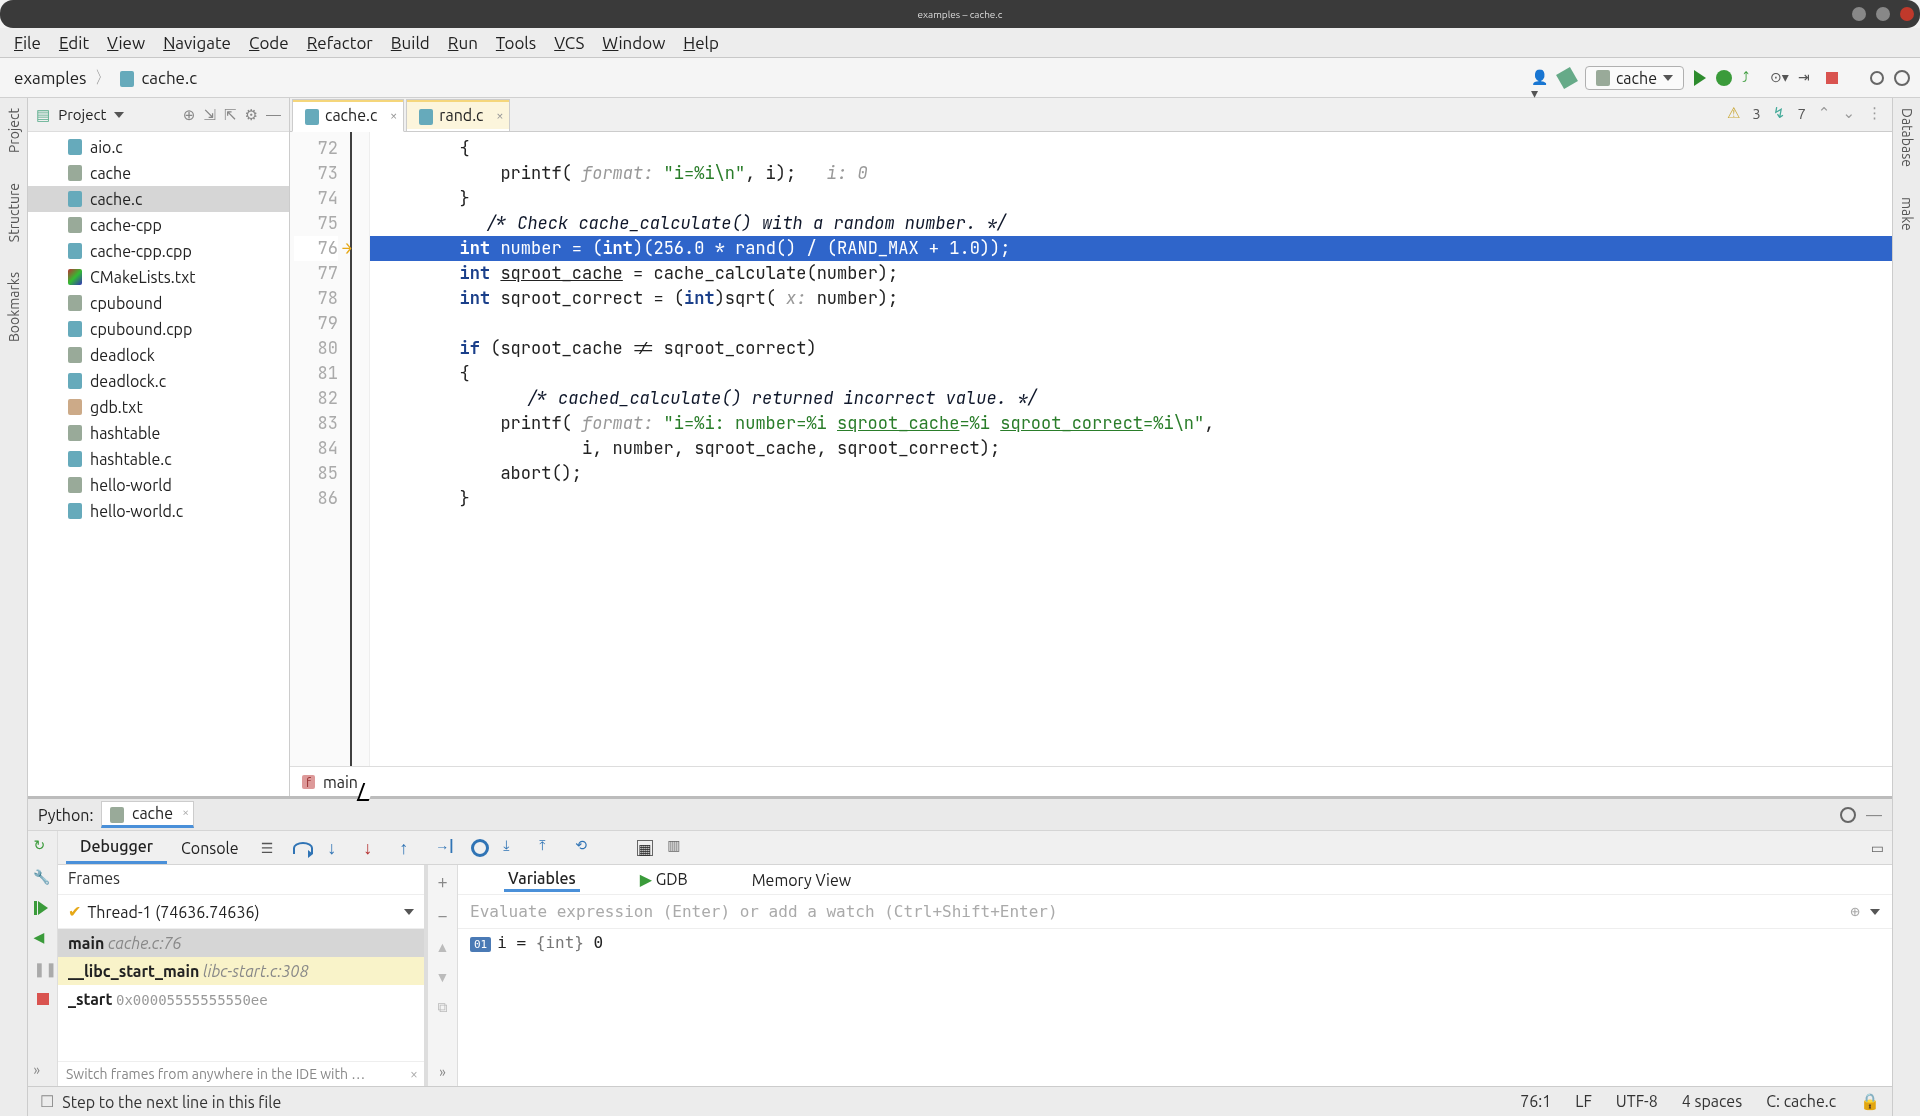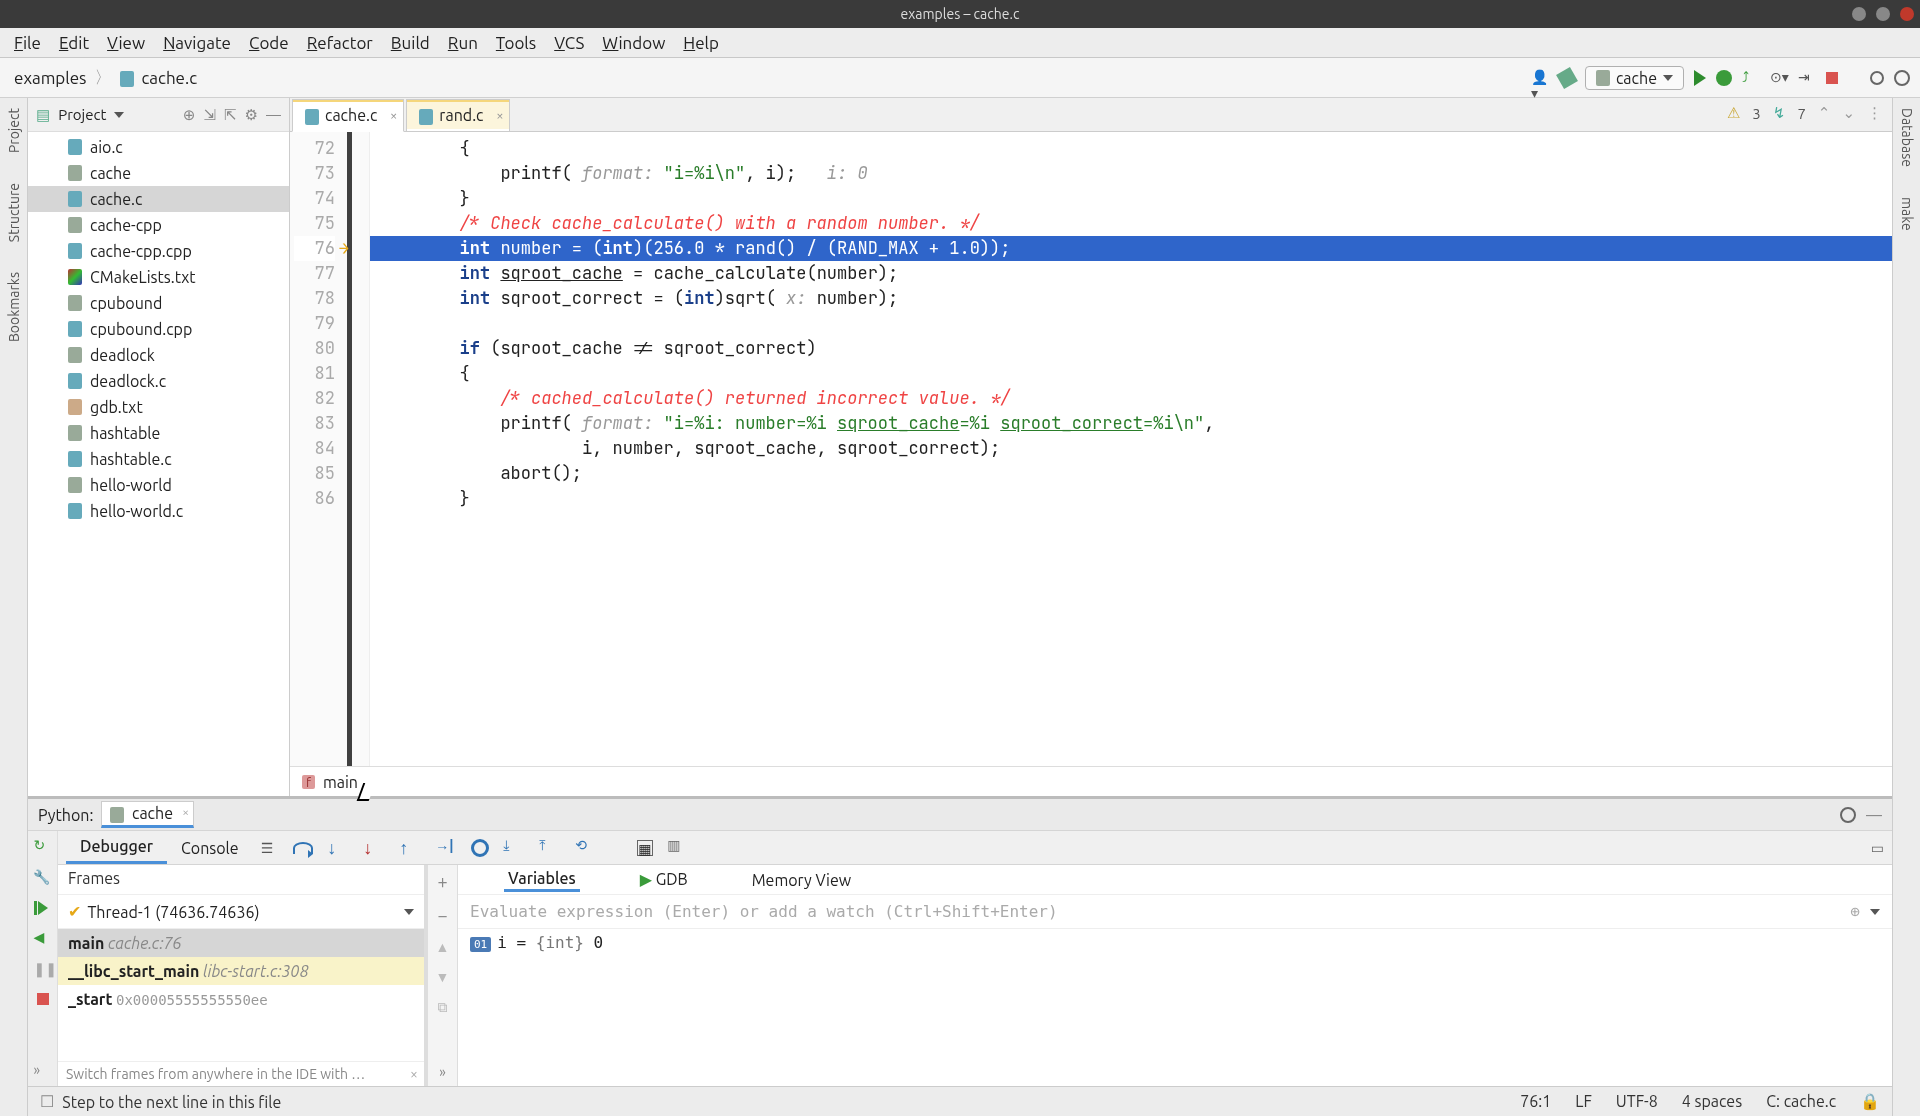--- a/index.html
+++ b/index.html
@@ -17,21 +17,22 @@
 
   
   .titlebar {
     height: 28px;
     background: #3a3a3a;
     color: #ddd;
     display: flex;
     align-items: center;
     justify-content: center;
     position: relative;
-    font-size: 14px;
+    font-size: 10px;
+    border-radius: 13px;
   }
   .titlebar .win-controls {
     position: absolute;
     right: 6px;
     display: flex;
     gap: 10px;
     align-items: center;
   }
   .circle-btn { width: 14px; height: 14px; border-radius: 50%; }
   .min-btn { background: #888; }
@@ -179,35 +180,35 @@
   .editor-tab .close-x { position: absolute; right: 6px; top: 8px; color: #999; font-size: 13px; }
   .tab-highlight { box-shadow: inset 0 -2px 0 #fff, inset 0 2px 0 #f5d67b; background:#fcf5dc; }
 
   .inspections { position: absolute; right: 10px; top: 6px; display: flex; gap: 12px; align-items: center; font-size: 15px; color: #555; }
   .warn-ico { color: #caa93a; }
   .err-ico { color: #4a9; }
 
   .code-area { flex: 1; display: flex; font-family: "JetBrains Mono","Consolas",monospace; font-size: 17px; overflow: hidden; position: relative; }
   .gutter {
     width: 62px; text-align: right; color: #aaa; padding: 4px 12px 4px 4px;
-    background: #fafafa; border-right: 5px solid #404040;
+    background: #fafafa; border-right: 2px solid #404040;
     user-select: none;
   }
   .gutter .ln { height: 25px; line-height: 25px; }
   .gutter .exec-arrow { background: #fff; position: relative; }
   .gutter .exec-arrow::after {
     content: "→"; color: #e6a817; position: absolute; right: -14px; font-weight: bold;
   }
   .gutter-glyph { width: 18px; background: #fafafa; border-right: 1px solid #eee; }
   .code-lines { flex: 1; padding: 4px 0; white-space: pre; overflow: hidden; }
   .code-line { height: 25px; line-height: 25px; padding-left: 8px; }
   .code-line.highlighted { background: #2f65ca; color: #fff; }
   .code-line.highlighted .kw, .code-line.highlighted .str, .code-line.highlighted .hint, .code-line.highlighted .cmt { color: #fff; }
   .kw { color: #1a3f8a; font-weight: bold; }
-  .cmt { color: #ef4444; font-style: italic; }
+  .cmt { color: #0f172a; font-style: italic; margin-left: 27px; }
   .str { color: #2a7d2a; }
   .hint { color: #999; font-style: italic; }
 
   .breadcrumb-bar {
     height: 30px; border-top: 1px solid #ddd; display: flex; align-items: center;
     padding: 0 12px; gap: 8px; font-size: 16px; background: #fff;
   }
 
   
   .debug-panel {

